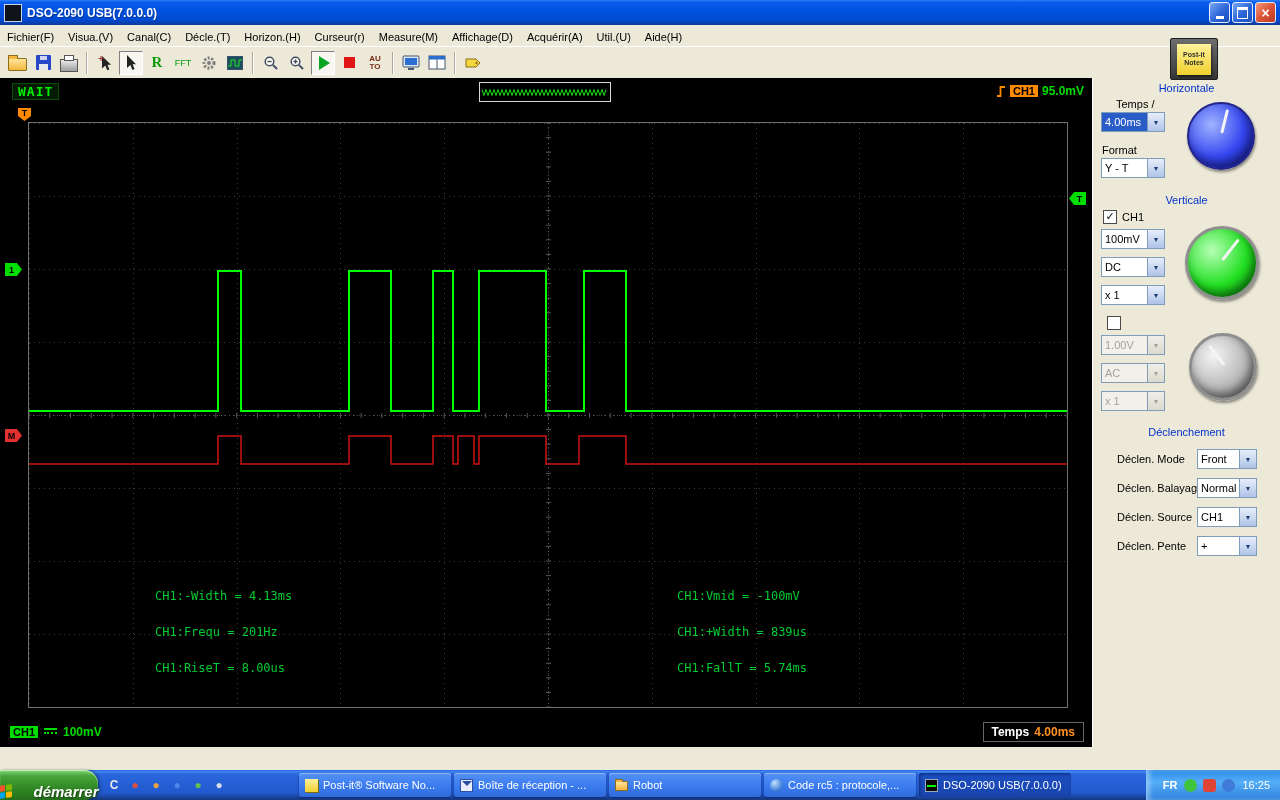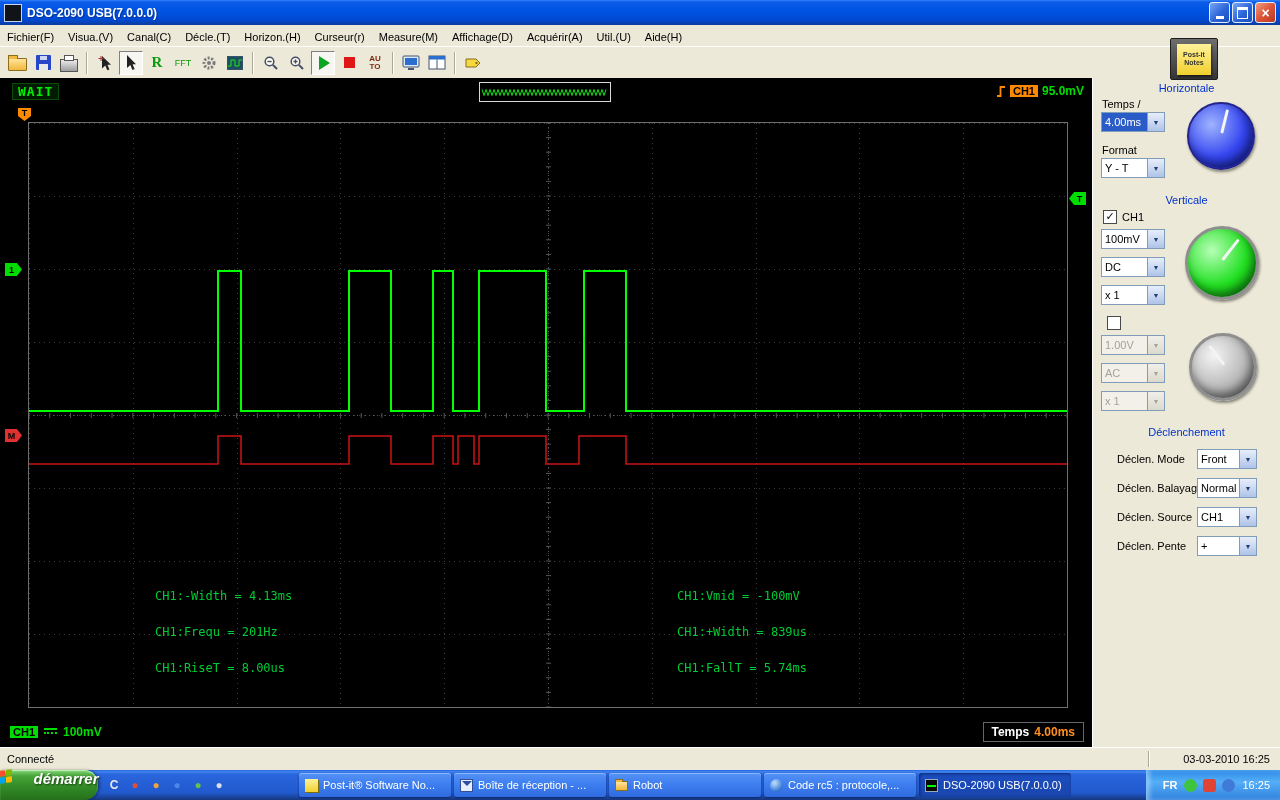--- a/index.html
+++ b/index.html
@@ -113,21 +113,21 @@
   #status-bar{position:absolute;left:0;top:747px;width:1280px;height:23px;background:#ECE9D8;border-top:1px solid #fff;color:#000;}
   #status-left{position:absolute;left:7px;top:5px;}
   #status-right{position:absolute;right:10px;top:5px;}
   #status-div{position:absolute;right:130px;top:3px;width:0;height:16px;border-left:1px solid #aca899;border-right:1px solid #fff;}
 
   
   #taskbar{position:absolute;left:0;top:770px;width:1280px;height:30px;display:flex;align-items:center;
     background:linear-gradient(180deg,#2663e0 0%,#3f86f0 6%,#2a66dd 14%,#2159cf 75%,#16387f 100%);}
   #start-button{width:98px;height:30px;flex:none;border-radius:0 14px 14px 0;
     background:linear-gradient(180deg,#84d979 0%,#48a43b 20%,#338c27 55%,#256f1b 100%);
-    display:flex;align-items:flex-start;justify-content:center;gap:21px;color:#fff;font-size:15px;font-style:italic;font-weight:bold;
+    display:flex;align-items:flex-end;justify-content:center;gap:21px;color:#fff;font-size:15px;font-style:italic;font-weight:bold;
     text-shadow:1px 1px 2px #14400e;box-shadow:inset 0 1px 1px #bef0b4,2px 0 3px rgba(0,0,0,.35);}
   .xp-flag{width:15px;height:15px;display:grid;grid-template-columns:6px 6px;grid-template-rows:6px 6px;gap:1px;transform:skewY(-8deg);}
   .xp-flag span{border-radius:1px;}
   #quick-launch{display:flex;align-items:center;gap:5px;padding:0 8px;}
   .ql-icon{width:16px;height:16px;display:flex;align-items:center;justify-content:center;font-size:12px;font-weight:bold;}
   #task-buttons{display:flex;align-items:center;gap:3px;margin-left:64px;}
   .task-btn{width:152px;height:24px;border-radius:3px;flex:none;
     background:linear-gradient(180deg,#5592f5 0%,#3c7df0 50%,#2f6bdd 100%);
     box-shadow:inset 0 1px 0 #8cb7fa,0 1px 2px #10296b;color:#fff;display:flex;align-items:center;gap:5px;
     padding:0 6px;box-sizing:border-box;white-space:nowrap;overflow:hidden;}
@@ -437,21 +437,21 @@
       <span class="scale">100mV</span>
     </div>
     <div id="time-readout">
       <span class="lab">Temps</span>
       <span class="val">4.00ms</span>
     </div>
   </div>
 
   <div id="control-panel">
     <div class="sec-title" style="top:4px;">Horizontale</div>
-    <div class="plabel" style="top:20px;">Temps /</div>
+    <div class="plabel" style="top:20px;margin-left:14px;">Temps /</div>
     <div class="combo" style="left:8px;top:34px;width:64px;">
       <span class="ctxt hl">4.00ms</span>
         <span class="cbtn">▼</span>
     </div>
     <div class="plabel" style="top:66px;">Format</div>
     <div class="combo" style="left:8px;top:80px;width:64px;">
       <span class="ctxt">Y - T</span>
         <span class="cbtn">▼</span>
     </div>
     <div class="knob" id="knob-horizontal">
@@ -525,25 +525,20 @@
         <div class="trig-row" style="top: 458px;">
           <span class="tlabel">Déclen. Pente</span>
           <div class="combo">
             <span class="ctxt">+</span>
             <span class="cbtn">▼</span>
           </div>
         </div>
       </div>
   </div>
 
-  <div id="status-bar">
-    <span id="status-left">Connecté</span>
-    <span id="status-div"></span>
-    <span id="status-right">03-03-2010 16:25</span>
-  </div>
 
   <div id="taskbar">
     <div id="start-button">
       <span class="xp-flag">
         <span style="background:#f8502c;"></span>
           <span style="background:#7fba00;"></span>
         <span style="background:#00a4ef;"></span>
           <span style="background:#ffb900;"></span>
       </span>
       <span>démarrer</span>

